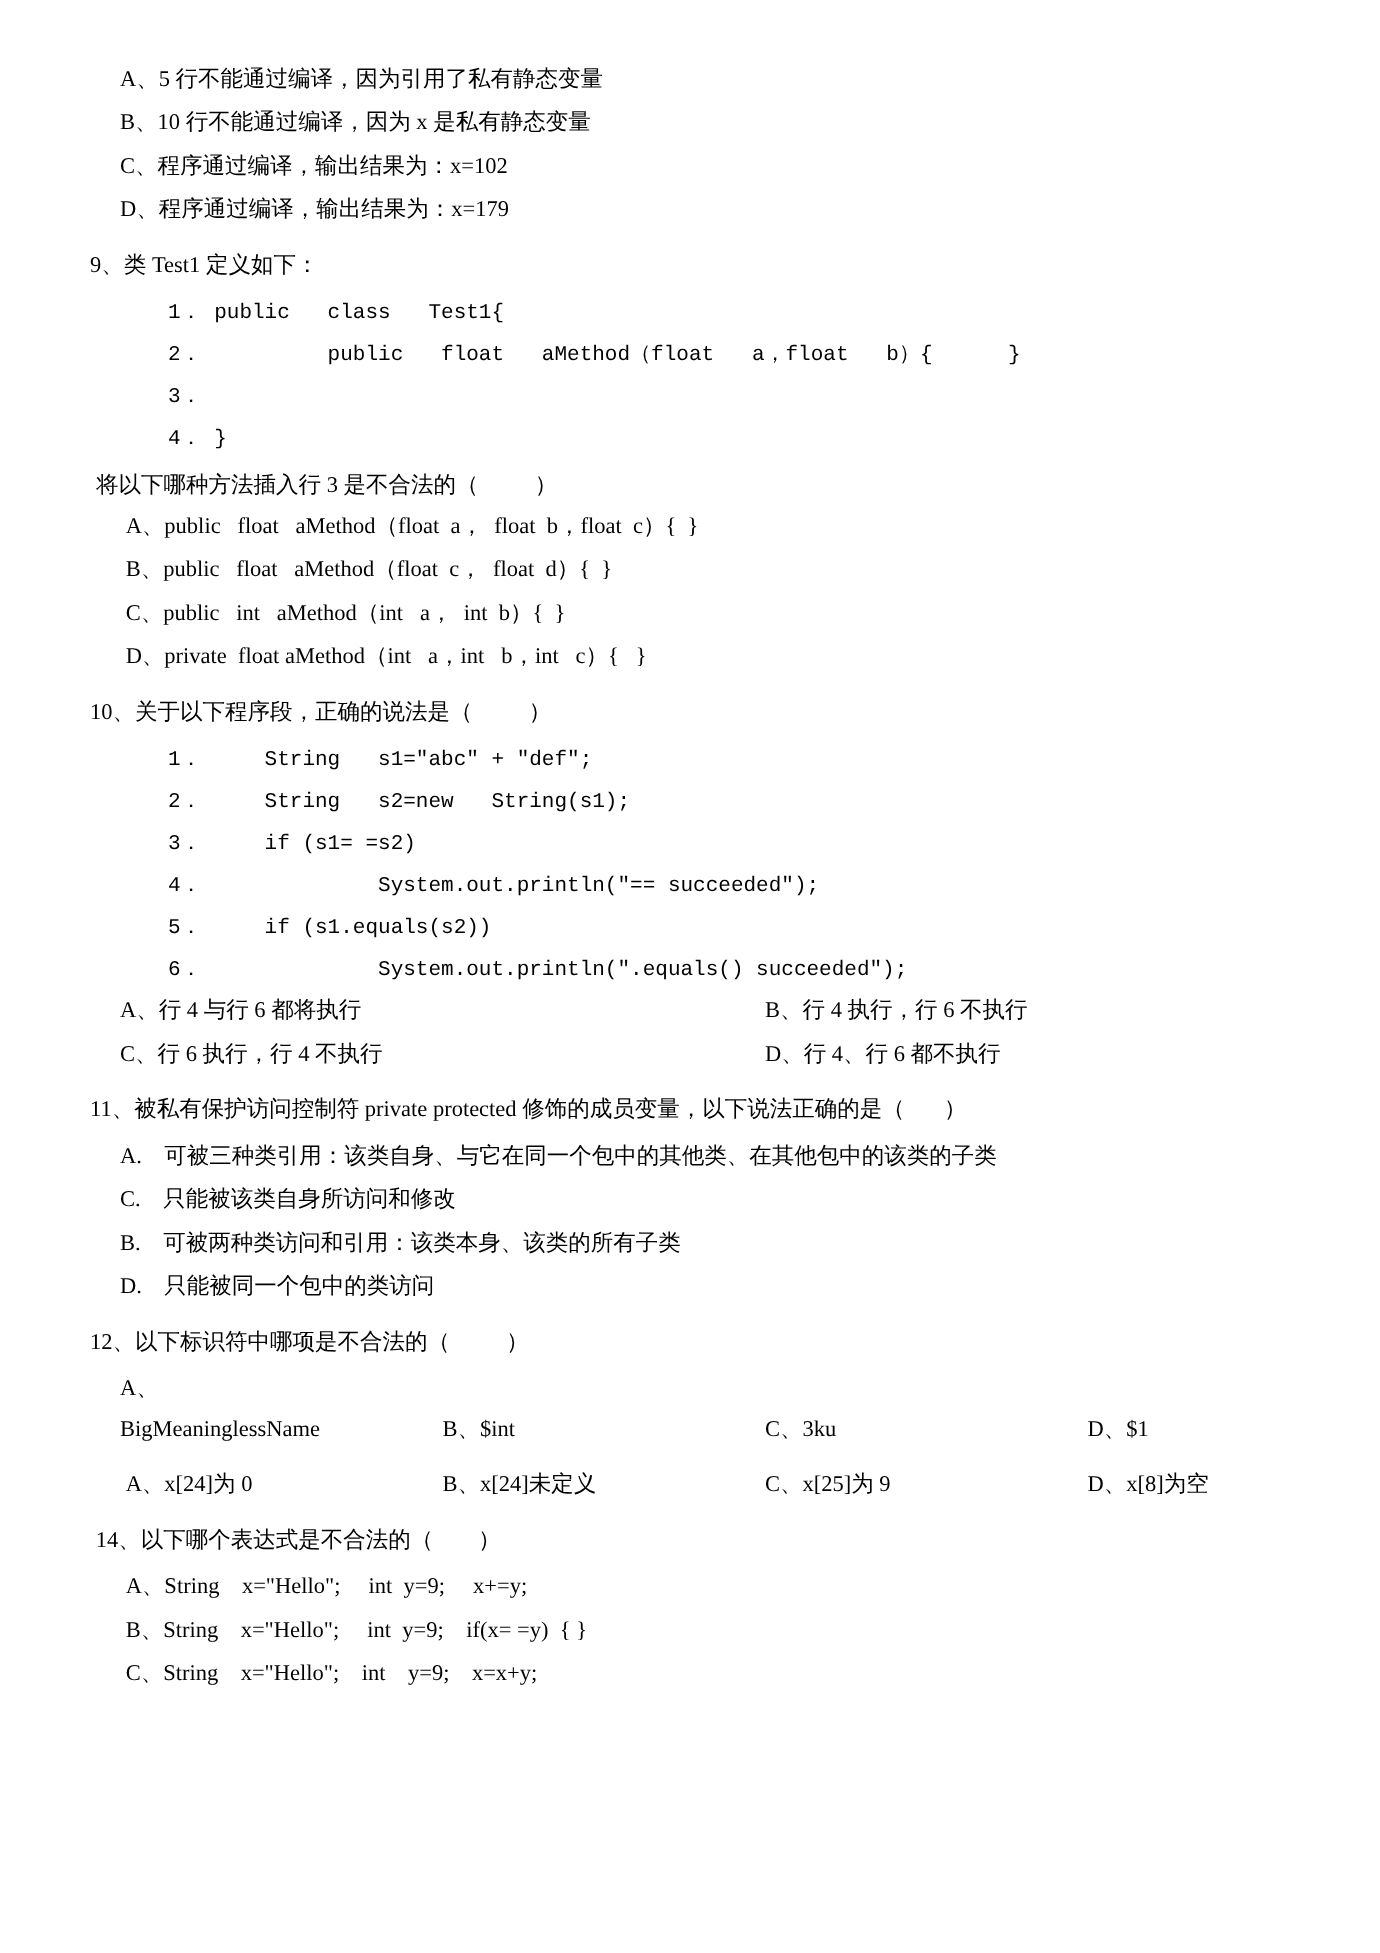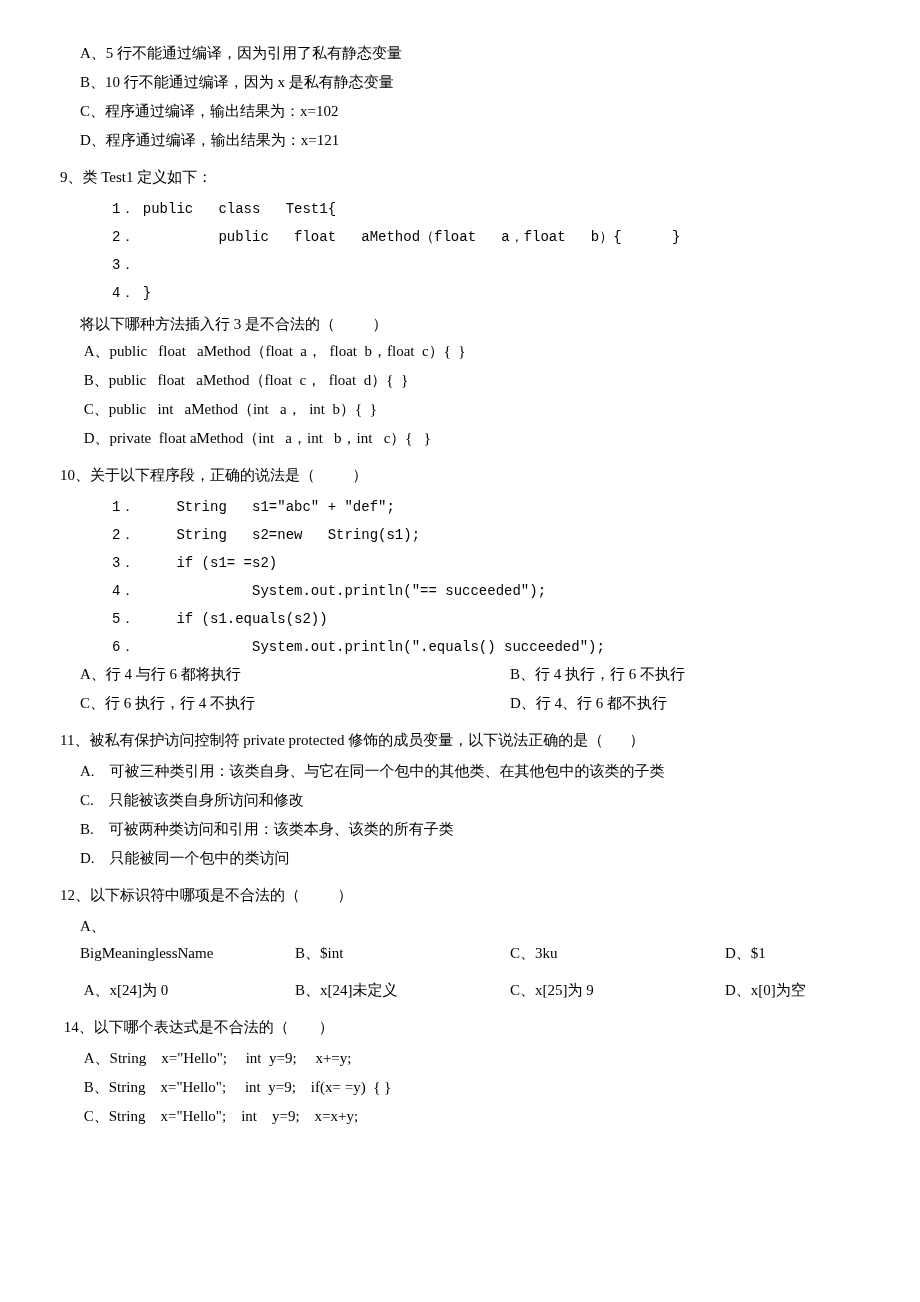--- a/index.html
+++ b/index.html
@@ -48,33 +48,33 @@
     }
   </style>
 </head>
 <body>
 
 <div class="question-block">
   <div class="options-block">
     <span class="option-line">A、5 行不能通过编译，因为引用了私有静态变量</span>
     <span class="option-line">B、10 行不能通过编译，因为 x 是私有静态变量</span>
     <span class="option-line">C、程序通过编译，输出结果为：x=102</span>
-    <span class="option-line">D、程序通过编译，输出结果为：x=121</span>
+    <span class="option-line">D、程序通过编译，输出结果为：x=179</span>
   </div>
 </div>
 
 <div class="question-block">
   <div class="question-title">9、类 Test1 定义如下：</div>
   <div class="code-block">
     <span class="code-line">1．  public &nbsp; class &nbsp; Test1{</span>
     <span class="code-line">2．&nbsp;&nbsp;&nbsp;&nbsp;&nbsp;&nbsp;&nbsp;&nbsp;&nbsp; public &nbsp; float &nbsp; aMethod（float &nbsp; a，float &nbsp; b）{ &nbsp;&nbsp;&nbsp;&nbsp;&nbsp;}</span>
     <span class="code-line">3．</span>
     <span class="code-line">4．  }</span>
   </div>
-  <div style="margin-left: 20px; margin-top: 4px;">将以下哪种方法插入行 3 是不合法的（&nbsp;&nbsp;&nbsp;&nbsp;&nbsp;&nbsp;&nbsp;&nbsp;&nbsp;&nbsp;）</div>
+  <div style="margin-left: 4px; margin-top: 4px;">将以下哪种方法插入行 3 是不合法的（&nbsp;&nbsp;&nbsp;&nbsp;&nbsp;&nbsp;&nbsp;&nbsp;&nbsp;&nbsp;）</div>
   <div class="options-block">
     <span class="option-line">&nbsp;A、public &nbsp; float &nbsp; aMethod（float &nbsp;a，&nbsp; float &nbsp;b，float &nbsp;c）{ &nbsp;}</span>
     <span class="option-line">&nbsp;B、public &nbsp; float &nbsp; aMethod（float &nbsp;c，&nbsp; float &nbsp;d）{ &nbsp;}</span>
     <span class="option-line">&nbsp;C、public &nbsp; int &nbsp; aMethod（int &nbsp; a，&nbsp; int &nbsp;b）{ &nbsp;}</span>
     <span class="option-line">&nbsp;D、private &nbsp;float aMethod（int &nbsp; a，int &nbsp; b，int &nbsp; c）{ &nbsp;&nbsp;}</span>
   </div>
 </div>
 
 <div class="question-block">
   <div class="question-title">10、关于以下程序段，正确的说法是（&nbsp;&nbsp;&nbsp;&nbsp;&nbsp;&nbsp;&nbsp;&nbsp;&nbsp;&nbsp;）</div>
@@ -119,21 +119,21 @@
     </div>
   </div>
 </div>
 
 <div class="question-block">
   <div class="options-block">
     <div class="option-inline-row">
       <span class="option-item">&nbsp;A、x[24]为 0</span>
       <span class="option-item">B、x[24]未定义</span>
       <span class="option-item">C、x[25]为 9</span>
-      <span class="option-item">D、x[0]为空</span>
+      <span class="option-item">D、x[8]为空</span>
     </div>
   </div>
 </div>
 
 <div class="question-block">
   <div class="question-title">&nbsp;14、以下哪个表达式是不合法的（&nbsp;&nbsp;&nbsp;&nbsp;&nbsp;&nbsp;&nbsp;&nbsp;）</div>
   <div class="options-block">
     <span class="option-line">&nbsp;A、String &nbsp;&nbsp; x="Hello"; &nbsp;&nbsp;&nbsp; int &nbsp;y=9; &nbsp;&nbsp;&nbsp; x+=y;</span>
     <span class="option-line">&nbsp;B、String &nbsp;&nbsp; x="Hello"; &nbsp;&nbsp;&nbsp; int &nbsp;y=9; &nbsp;&nbsp; if(x= =y) &nbsp;{ }</span>
     <span class="option-line">&nbsp;C、String &nbsp;&nbsp; x="Hello"; &nbsp;&nbsp; int &nbsp;&nbsp; y=9; &nbsp;&nbsp; x=x+y;</span>

